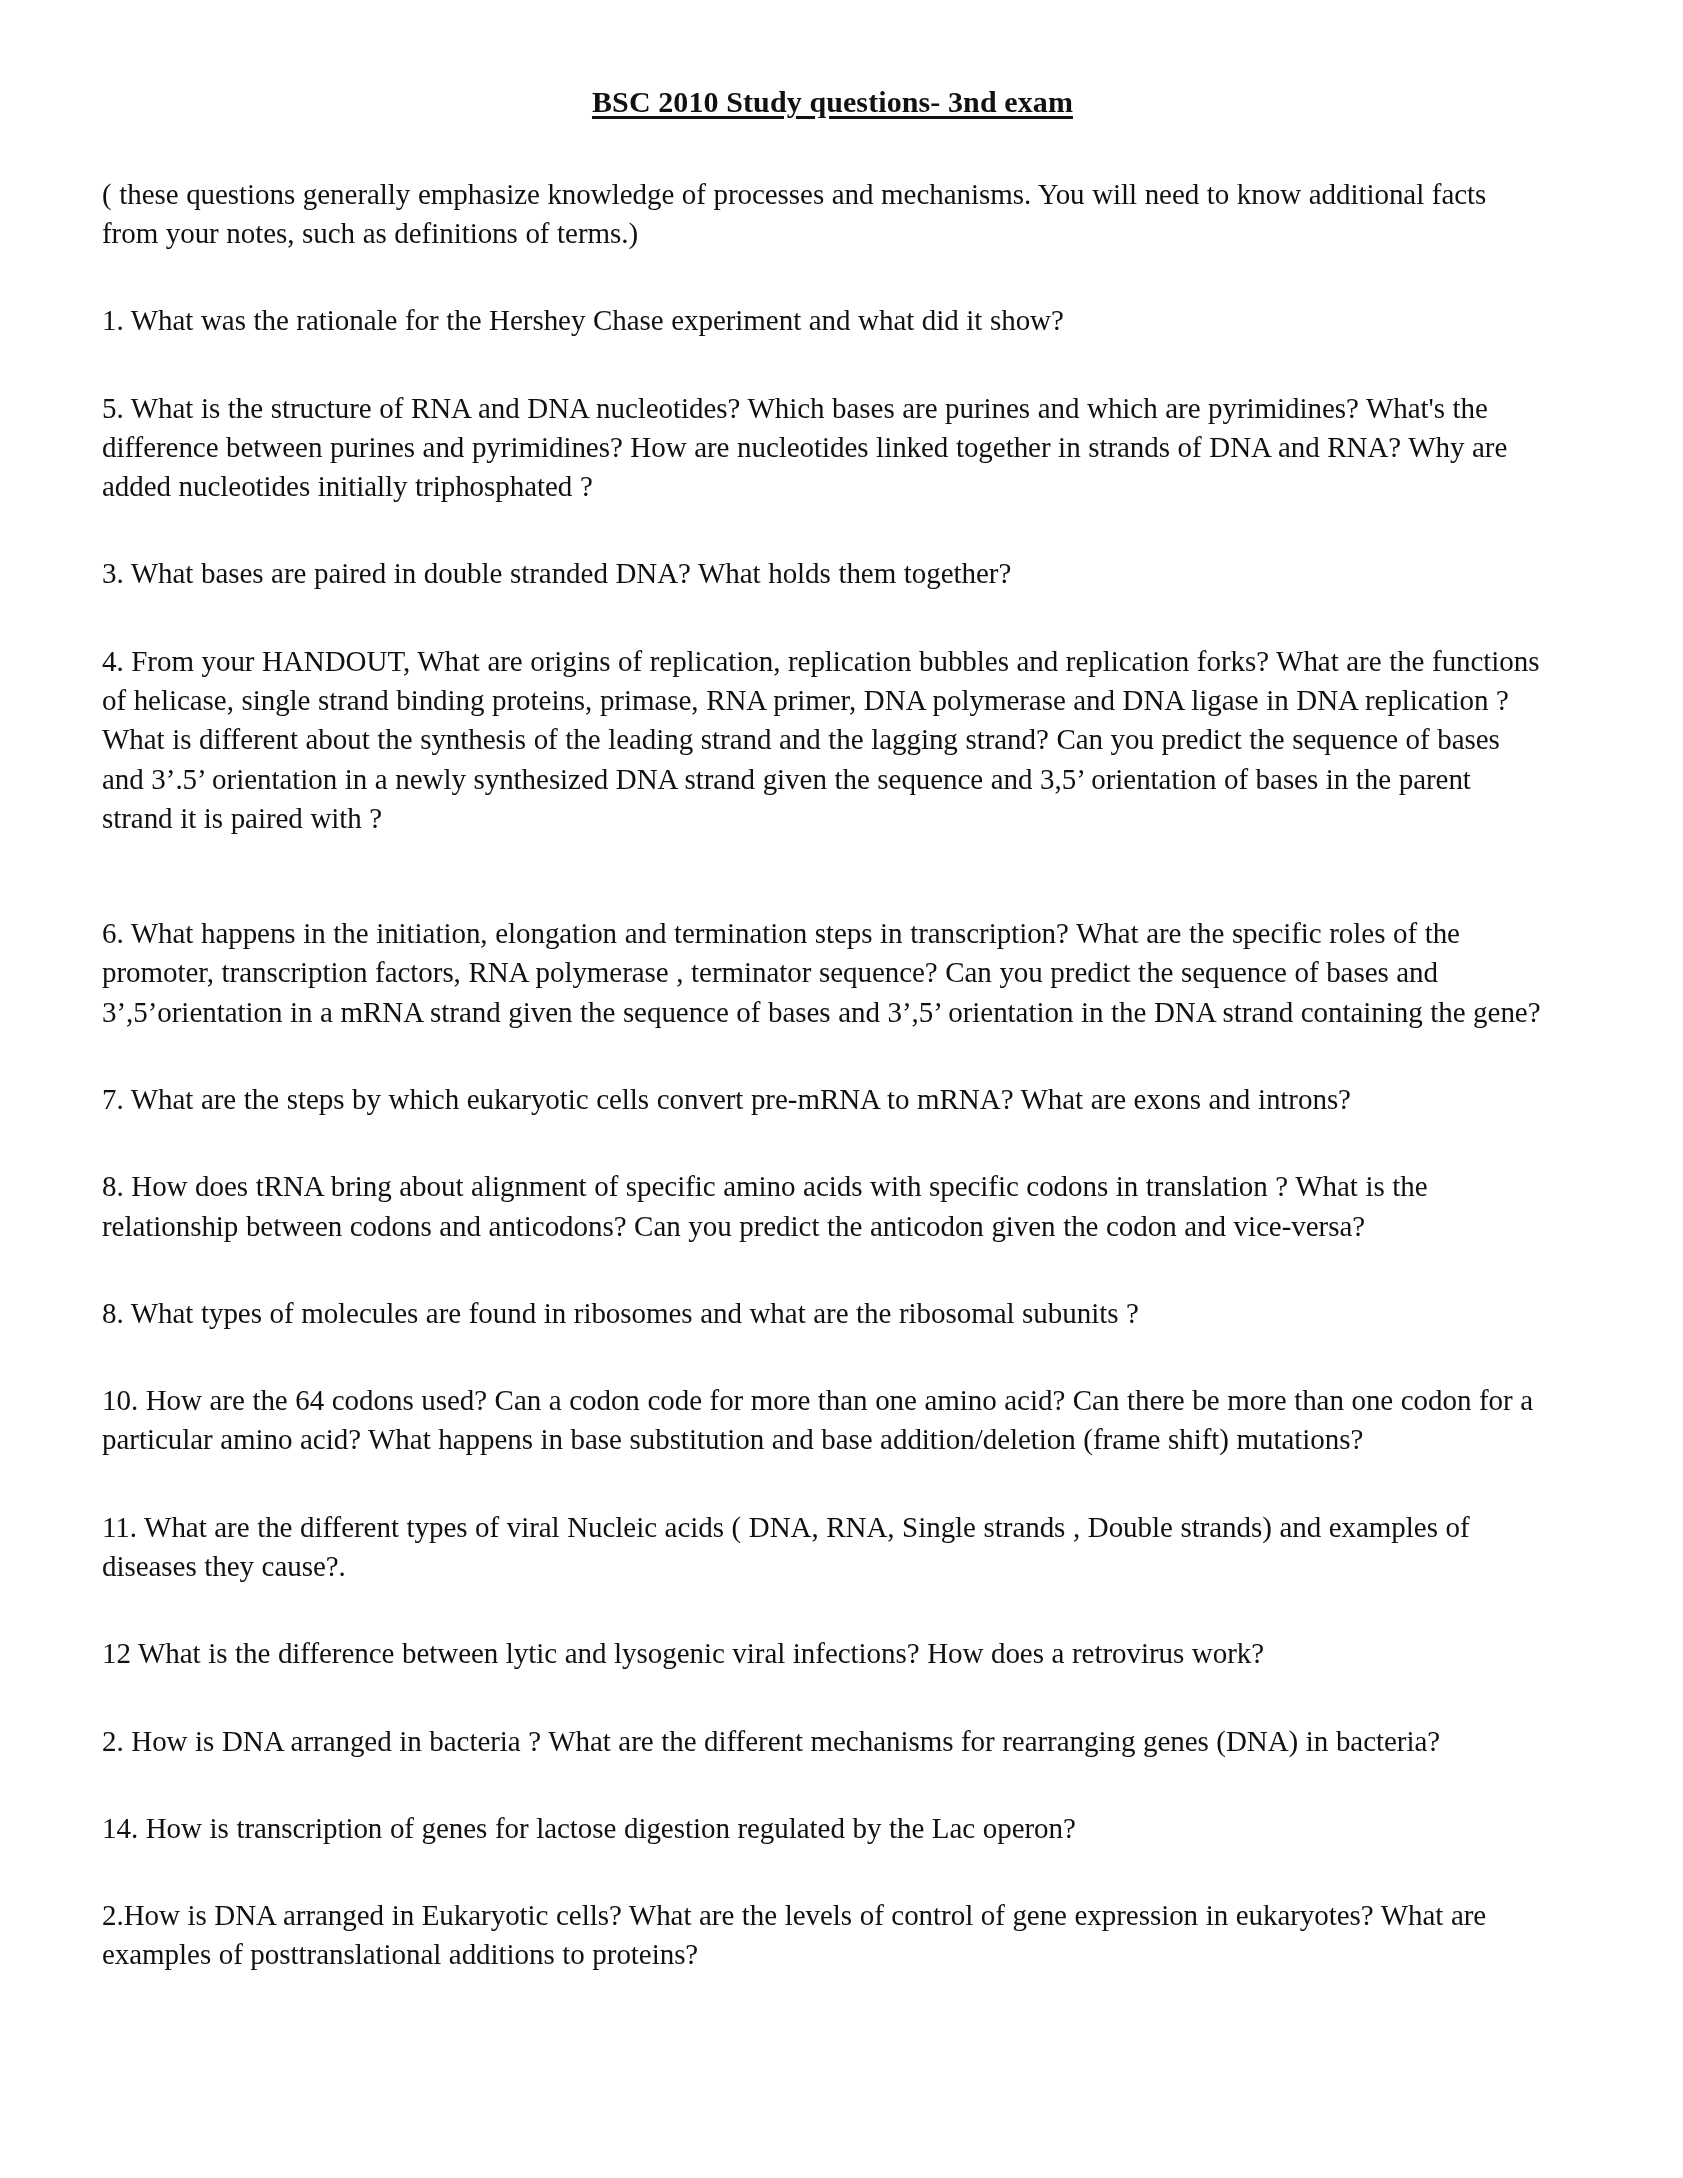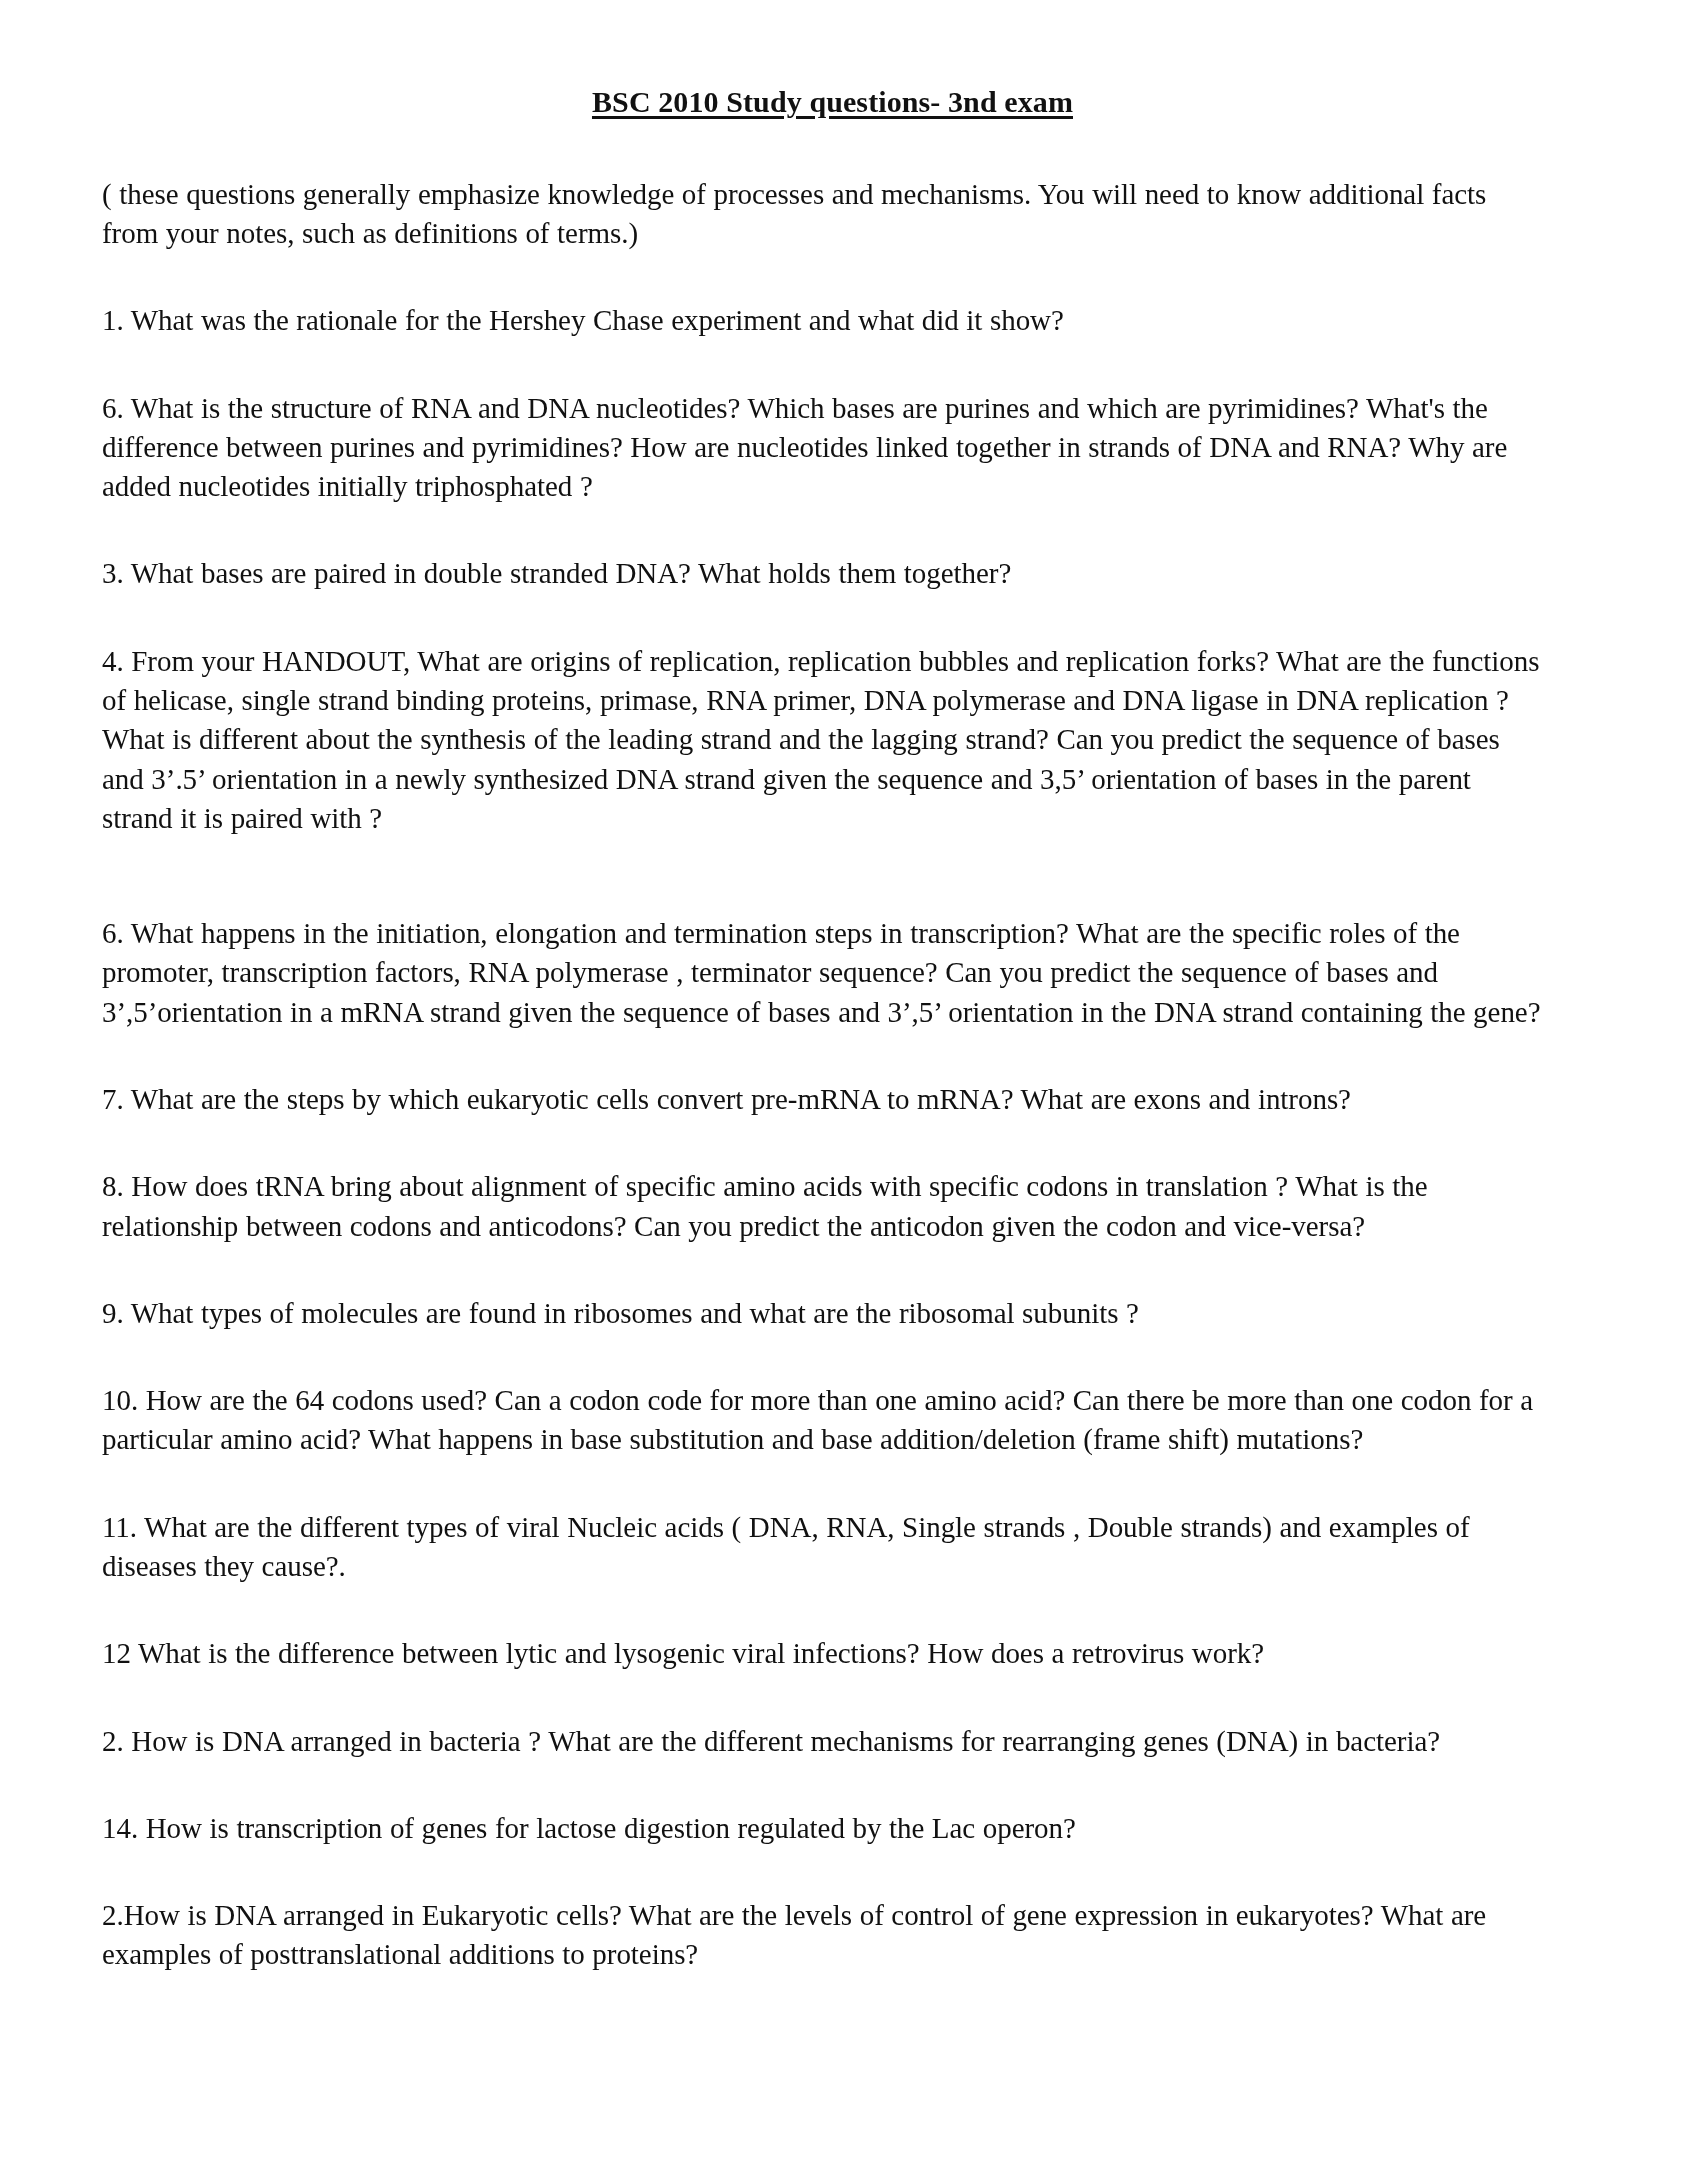--- a/index.html
+++ b/index.html
@@ -62,41 +62,41 @@
     <h1 class="doc-title"><span class="ul">BSC 2010 Study questions- 3nd exam</span></h1>
 
     <div class="gap-intro"></div>
 
     <p class="para">( these questions generally emphasize knowledge of processes and mechanisms. You will  need to know additional facts from your notes,  such as definitions of terms.)</p>
 
     <div class="gap-q"></div>
     <p class="para">1. What was the rationale for the Hershey Chase experiment and what did it show?</p>
 
     <div class="gap-q"></div>
-    <p class="para">6. What is the structure of  RNA  and DNA nucleotides? Which bases are purines and which are pyrimidines? What's the difference between purines and pyrimidines? How are nucleotides linked together in strands of DNA and RNA? Why are added nucleotides initially triphosphated ?</p>
+    <p class="para">5. What is the structure of  RNA  and DNA nucleotides? Which bases are purines and which are pyrimidines? What's the difference between purines and pyrimidines? How are nucleotides linked together in strands of DNA and RNA? Why are added nucleotides initially triphosphated ?</p>
 
     <div class="gap-q"></div>
     <p class="para">3. What bases are paired in double stranded DNA? What holds them together?</p>
 
     <div class="gap-q"></div>
     <p class="para">4. From your HANDOUT, What are origins of replication, replication bubbles and replication forks? What are the functions of helicase, single strand binding proteins, primase, RNA primer, DNA polymerase and DNA ligase in DNA replication ? What is different about the synthesis of the leading strand and the lagging strand? Can you predict the sequence of bases and 3’.5’ orientation  in a newly synthesized DNA strand given the sequence and 3,5’ orientation of bases in the parent strand it is paired with ?</p>
 
     <div class="gap-q"></div>
 
     <div class="gap-q"></div>
     <p class="para">6. What happens in  the initiation, elongation and termination steps in transcription? What are the specific roles of the promoter, transcription factors, RNA polymerase , terminator sequence? Can you predict the sequence of bases and 3’,5’orientation in a mRNA strand given the sequence of bases and 3’,5’ orientation  in the DNA strand containing the gene?</p>
 
     <div class="gap-q"></div>
     <p class="para">7. What are the steps by which eukaryotic cells convert pre-mRNA to mRNA? What are exons and introns?</p>
 
     <div class="gap-q"></div>
     <p class="para">8. How does tRNA bring about alignment of specific amino acids with specific codons in translation ? What is the relationship between codons and anticodons? Can you predict the anticodon given the codon and vice-versa?</p>
 
     <div class="gap-q"></div>
-    <p class="para">9. What types of molecules are found in ribosomes and what are the ribosomal subunits ?</p>
+    <p class="para">8. What types of molecules are found in ribosomes and what are the ribosomal subunits ?</p>
 
     <div class="gap-q"></div>
     <p class="para">10. How are the 64 codons used? Can a codon code for more than one amino acid? Can there be more than one codon for a particular amino acid? What happens in base substitution and base addition/deletion (frame shift) mutations?</p>
 
     <div class="gap-q"></div>
     <p class="para">11. What are the different  types of  viral Nucleic acids ( DNA, RNA, Single strands , Double strands) and examples of  diseases they cause?.</p>
 
     <div class="gap-q"></div>
     <p class="para">12 What is the difference between lytic and lysogenic viral infections?  How does a retrovirus work?</p>
 

